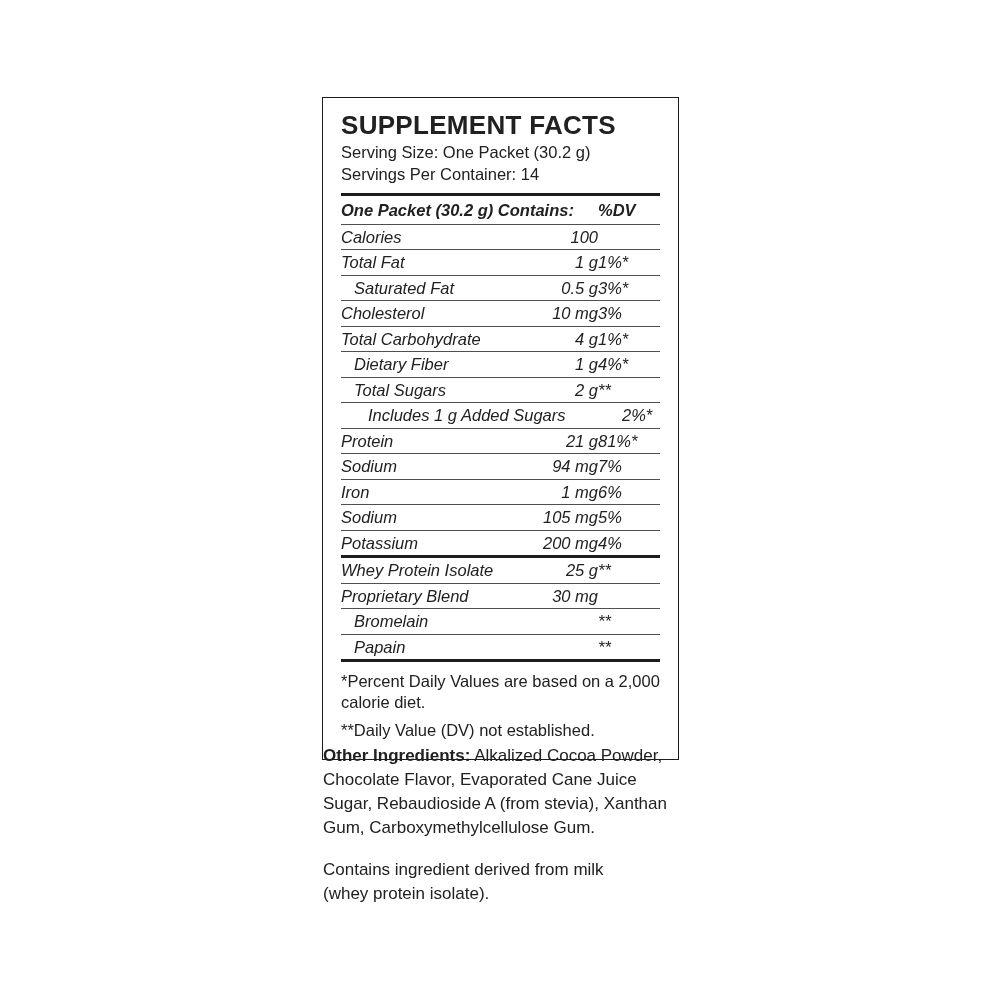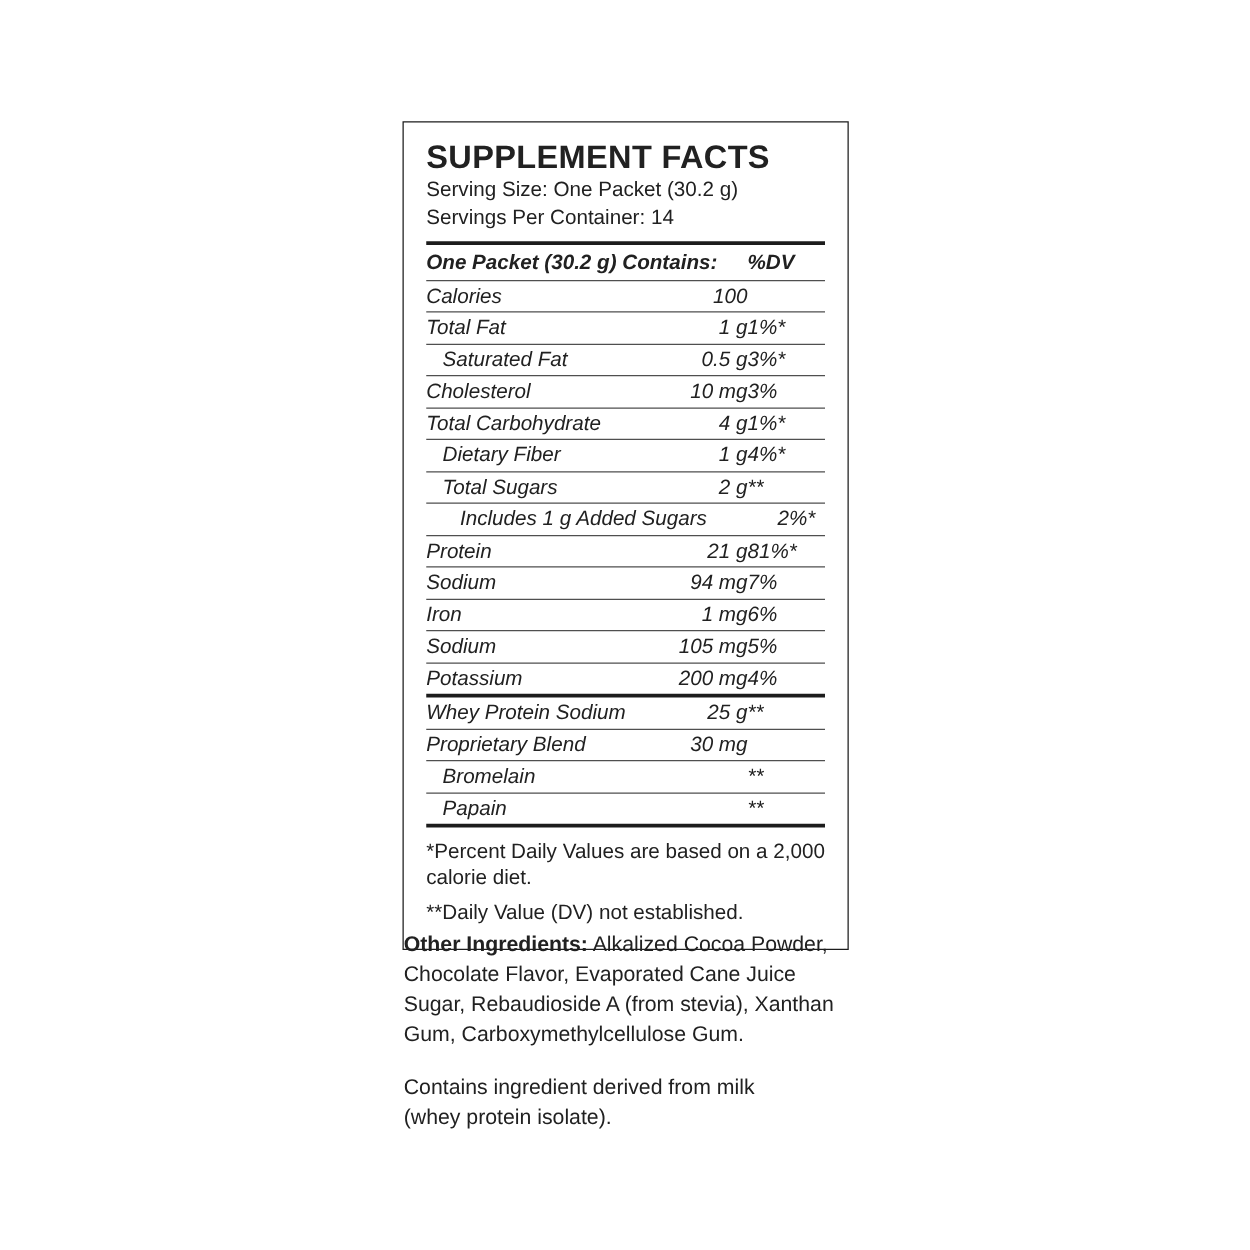--- a/index.html
+++ b/index.html
@@ -170,21 +170,21 @@
     <span class="dv">5%</span>
   </div>
 
   <div class="row indent-0 thick-after">
     <span class="name">Potassium</span>
     <span class="amount">200 mg</span>
     <span class="dv">4%</span>
   </div>
 
   <div class="row indent-0">
-    <span class="name">Whey Protein Sodium</span>
+    <span class="name">Whey Protein Isolate</span>
     <span class="amount">25 g</span>
     <span class="dv">**</span>
   </div>
 
   <div class="row indent-0">
     <span class="name">Proprietary Blend</span>
     <span class="amount">30 mg</span>
     <span class="dv"></span>
   </div>
 

